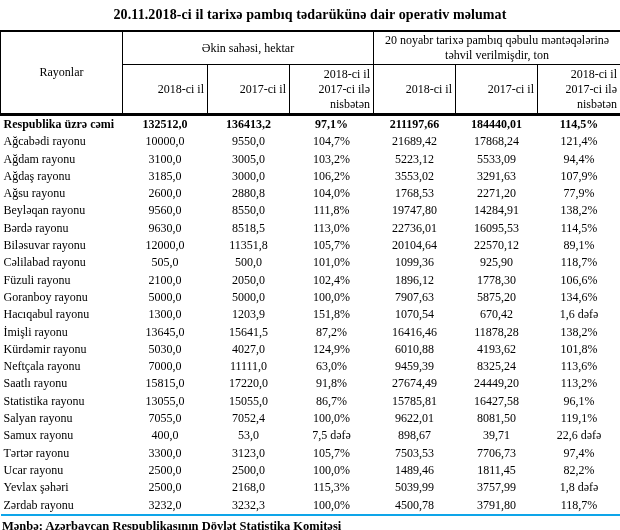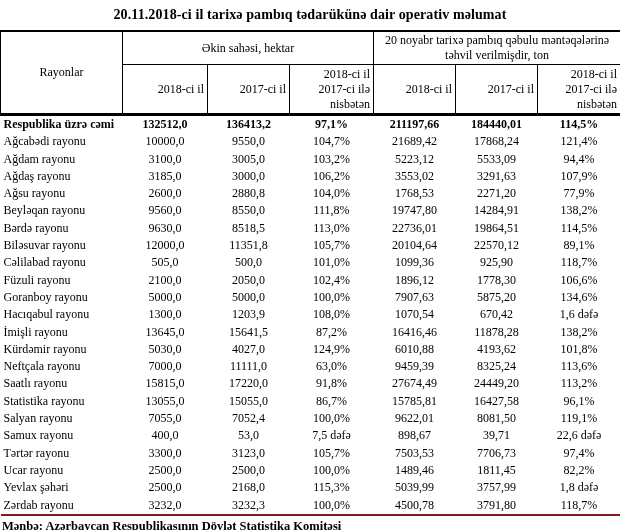--- a/index.html
+++ b/index.html
@@ -37,21 +37,21 @@
     font-size: 12px;
     line-height: 1.25;
     padding: 1px 3px;
     text-align: center;
     vertical-align: middle;
     background: #ffffff;
   }
   thead tr.group-row th { height: 26px; }
   thead tr.sub-row th { height: 46px; text-align: right; }
   thead { border-bottom: 3px solid #000; }
-  tbody { border-bottom: 2px solid #7f1d1d; margin-left: 28px; }
+  tbody { border-bottom: 2px solid #0ea5e9; margin-left: 28px; }
   tbody td {
     border: none;
     font-size: 12px;
     line-height: 17.3px;
     height: 17.3px;
     padding: 0 2px;
     white-space: nowrap;
     overflow: hidden;
   }
   td.name-cell { text-align: left; padding-left: 3px; }
@@ -151,21 +151,21 @@
           <td class="num-cell">19747,80</td>
           <td class="num-cell">14284,91</td>
           <td class="num-cell">138,2%</td>
         </tr>
         <tr class="data-row">
           <td class="name-cell">Bərdə rayonu</td>
           <td class="num-cell">9630,0</td>
           <td class="num-cell">8518,5</td>
           <td class="num-cell">113,0%</td>
           <td class="num-cell">22736,01</td>
-          <td class="num-cell">19864,51</td>
+          <td class="num-cell">16095,53</td>
           <td class="num-cell">114,5%</td>
         </tr>
         <tr class="data-row">
           <td class="name-cell">Biləsuvar rayonu</td>
           <td class="num-cell">12000,0</td>
           <td class="num-cell">11351,8</td>
           <td class="num-cell">105,7%</td>
           <td class="num-cell">20104,64</td>
           <td class="num-cell">22570,12</td>
           <td class="num-cell">89,1%</td>
@@ -194,21 +194,21 @@
           <td class="num-cell">5000,0</td>
           <td class="num-cell">100,0%</td>
           <td class="num-cell">7907,63</td>
           <td class="num-cell">5875,20</td>
           <td class="num-cell">134,6%</td>
         </tr>
         <tr class="data-row">
           <td class="name-cell">Hacıqabul rayonu</td>
           <td class="num-cell">1300,0</td>
           <td class="num-cell">1203,9</td>
-          <td class="num-cell">108,0%</td>
+          <td class="num-cell">151,8%</td>
           <td class="num-cell">1070,54</td>
           <td class="num-cell">670,42</td>
           <td class="num-cell">1,6 dəfə</td>
         </tr>
         <tr class="data-row">
           <td class="name-cell">İmişli rayonu</td>
           <td class="num-cell">13645,0</td>
           <td class="num-cell">15641,5</td>
           <td class="num-cell">87,2%</td>
           <td class="num-cell">16416,46</td>

